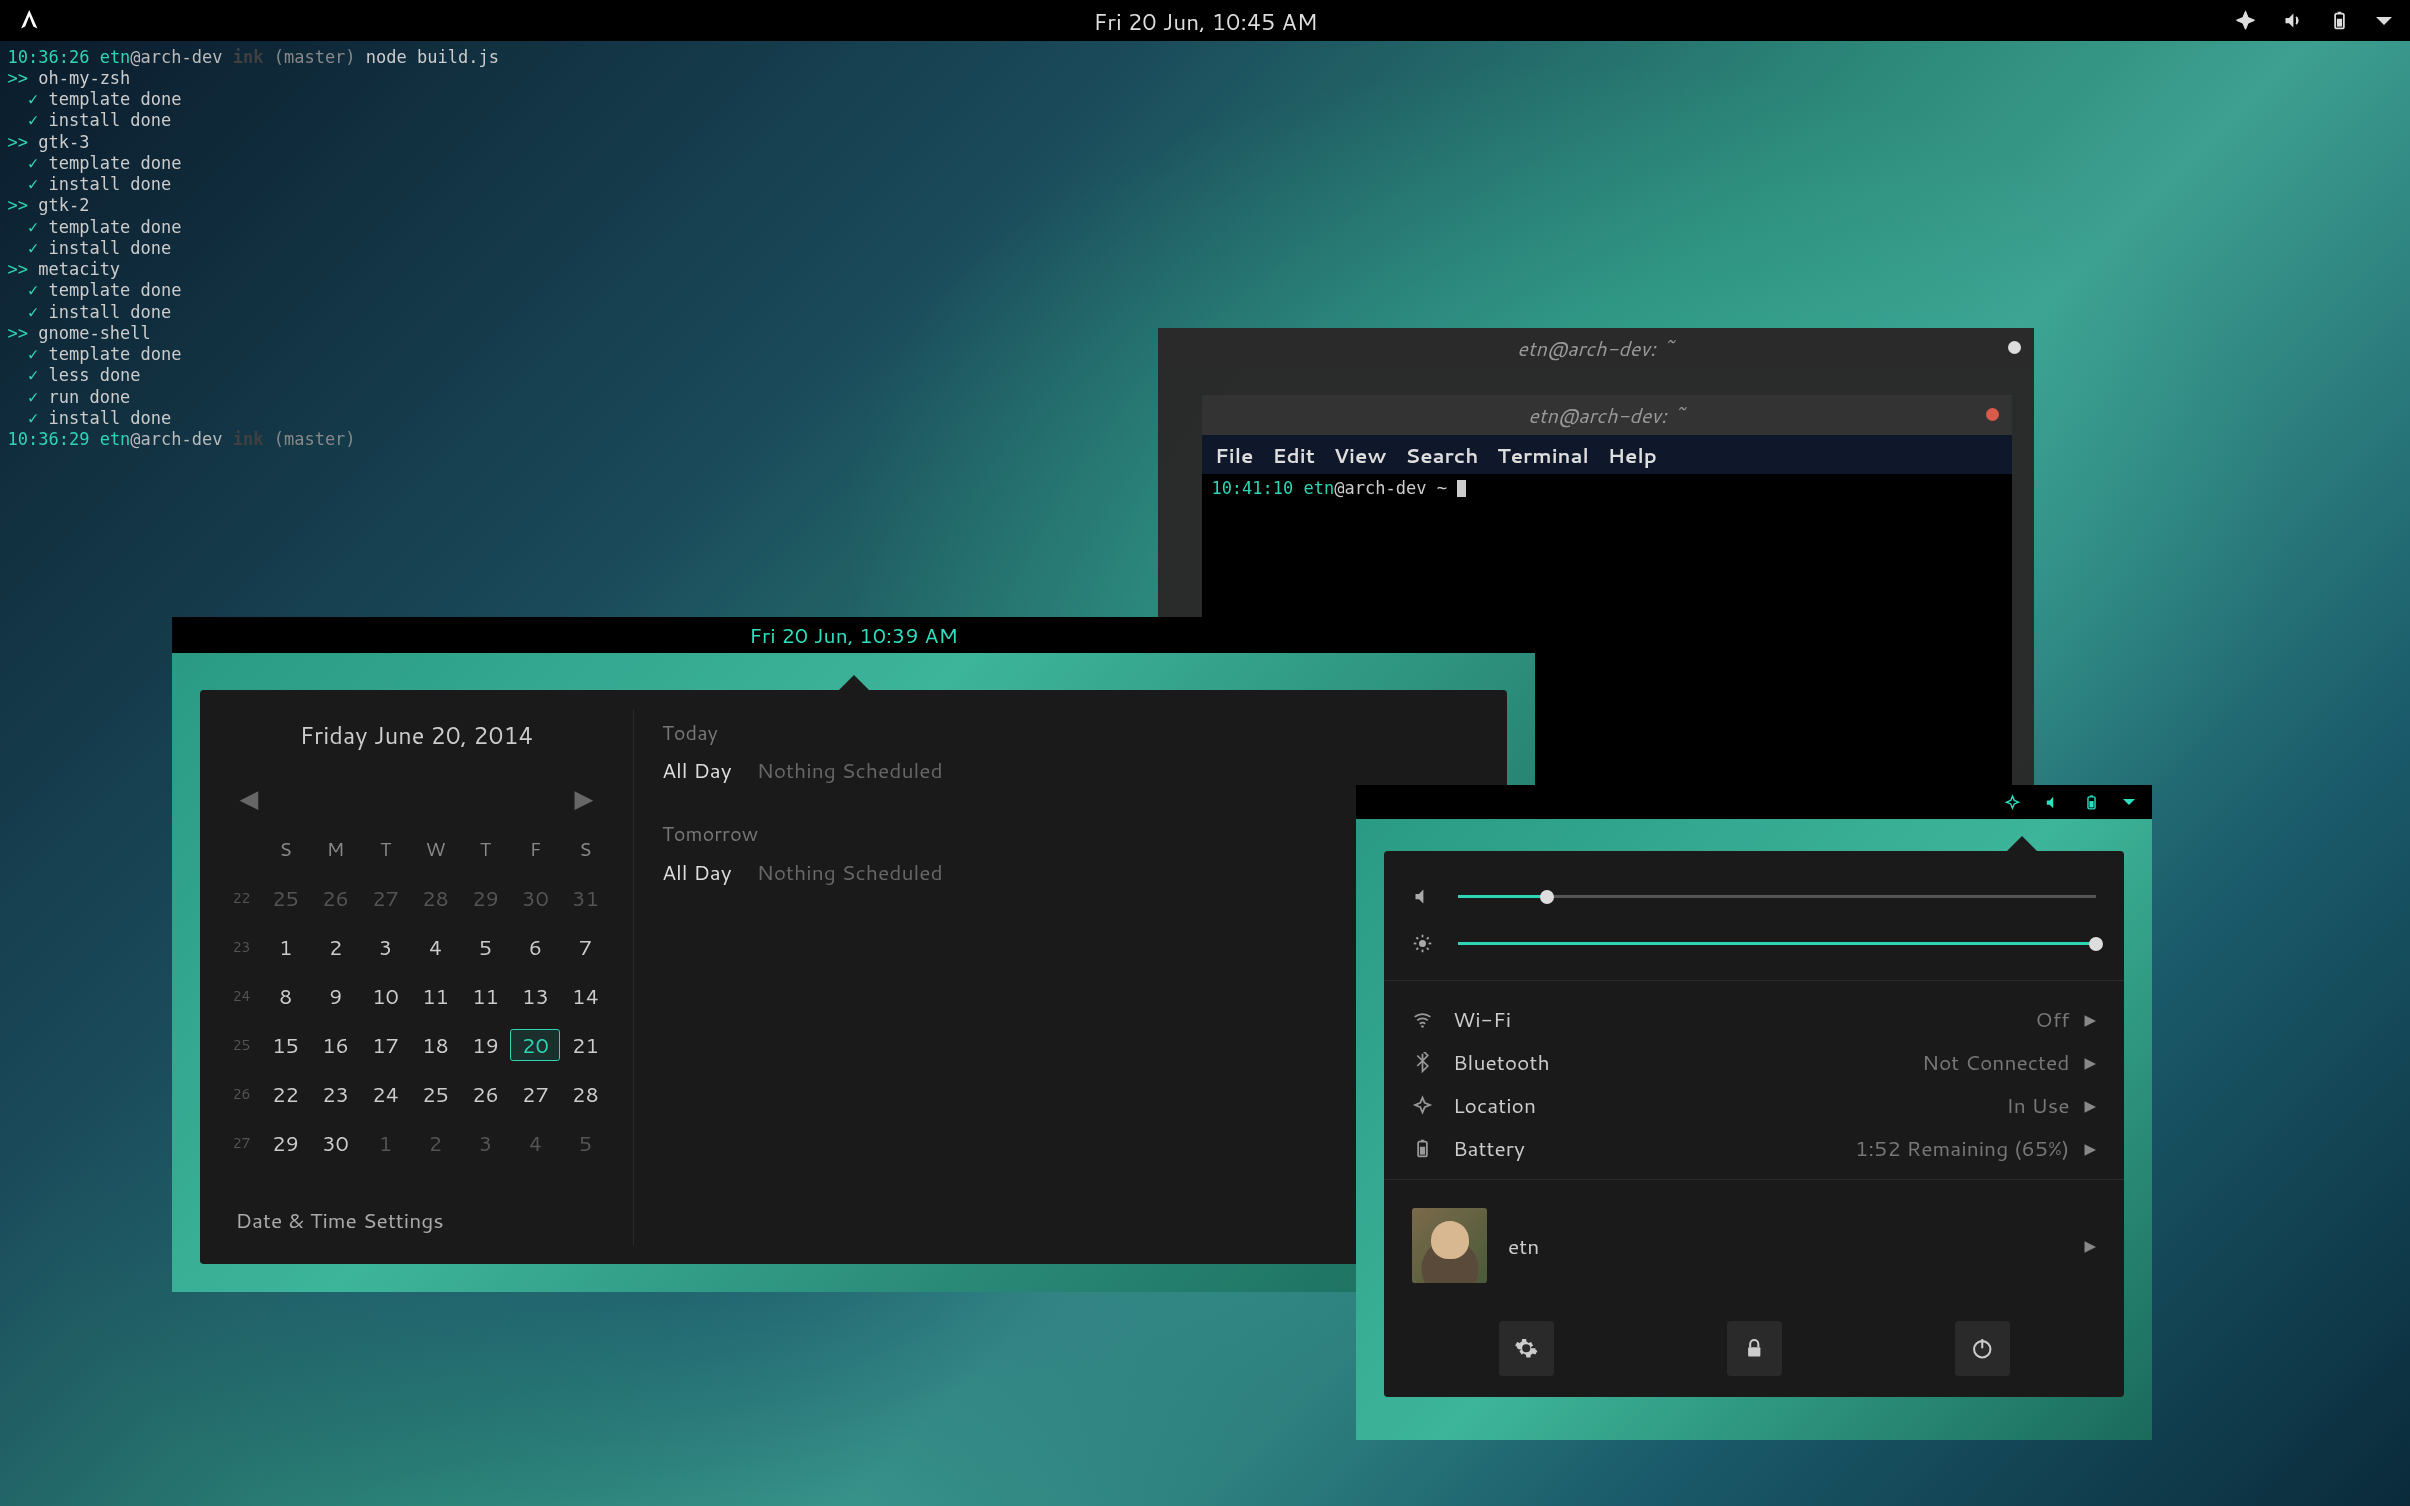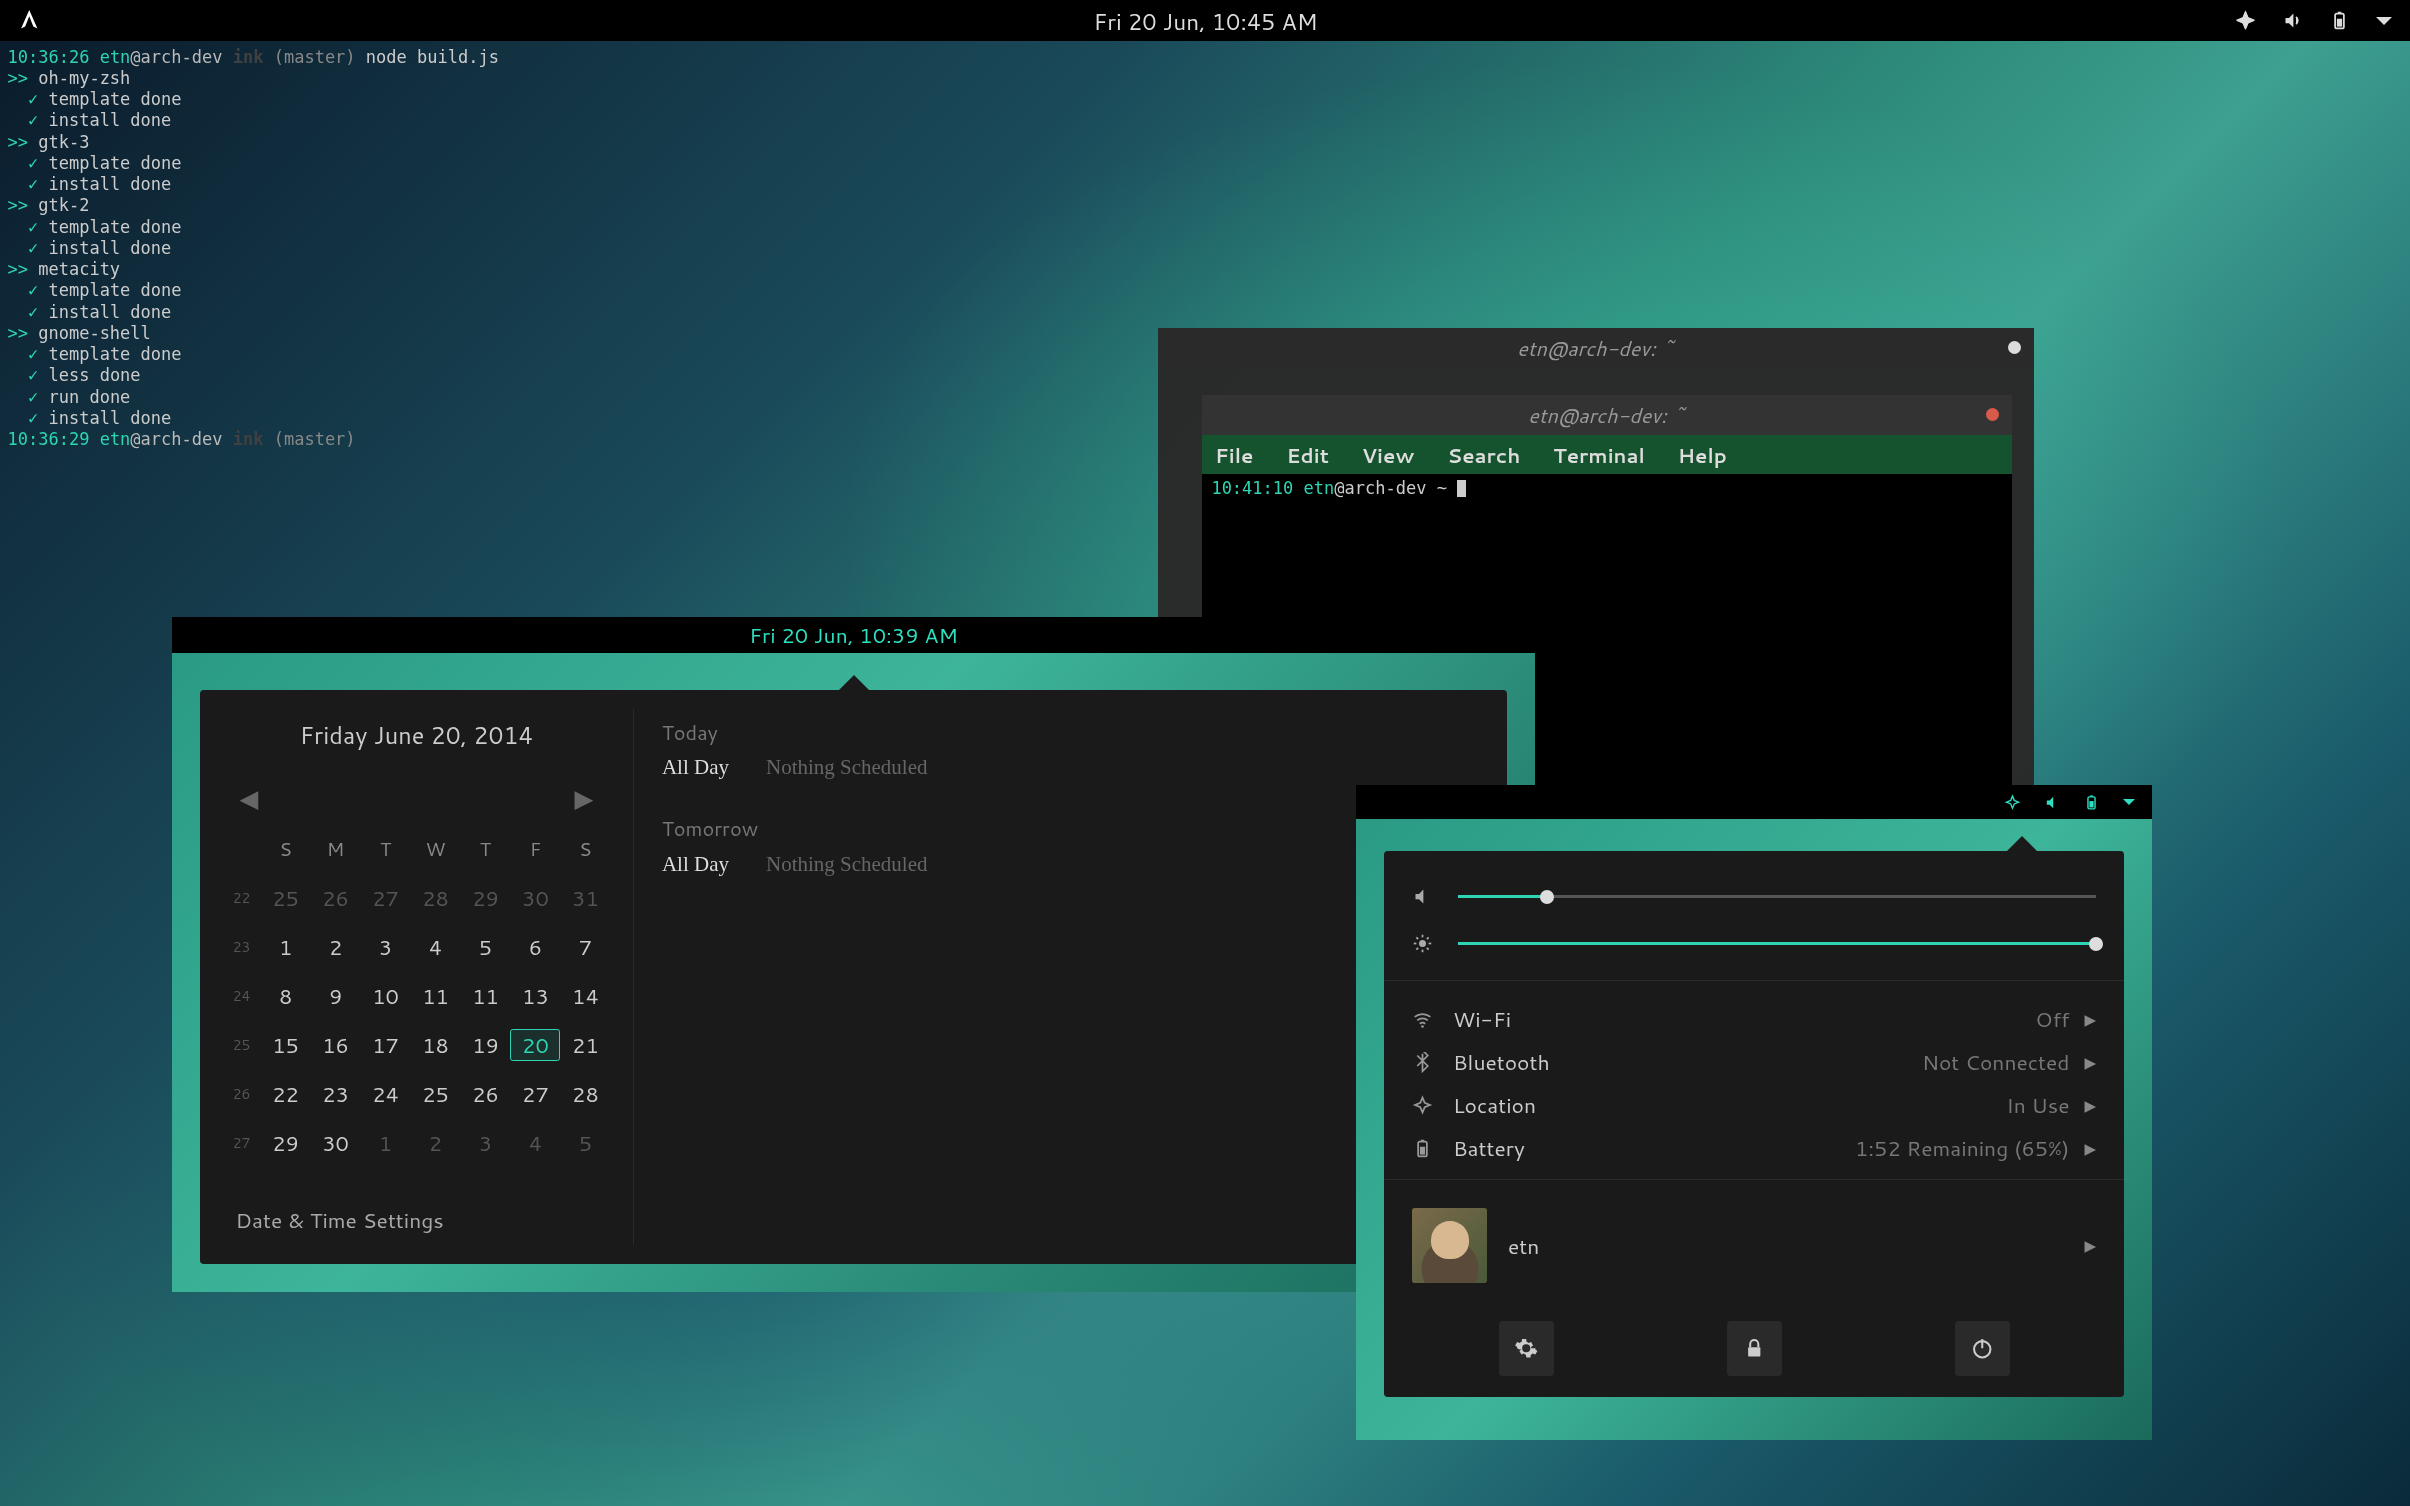--- a/index.html
+++ b/index.html
@@ -88,42 +88,42 @@
 .cal-grid .wk { font-size: 14px; color: #555; text-align: center; }
 .cal-grid .hd { font-size: 19px; color: #888; text-align: center; }
 .cal-grid .d { font-size: 21px; color: #ccc; text-align: center; }
 .cal-grid .d.dim { color: #555; }
 .cal-grid .d.today { background: rgba(45,213,181,0.12); border: 0.9px solid #2dd5b5; border-radius: 2.8px; color: #2dd5b5; }
 .cal-foot { padding: 38px 0 9.4px 13px; font-size: 21px; color: #aaa; }
 .cal-divider { width: 0.9px; background: #2a2a2a; margin: 19px 0; }
 .cal-right { flex: 1; padding: 28px 28px; font-size: 21px; }
 .cal-right .sect { margin-bottom: 34px; }
 .cal-right .lbl { color: #777; font-size: 20px; margin-bottom: 9.4px; }
-.cal-right .entry { display: flex; gap: 37px; font-family: Liberation Serif, serif; }
+.cal-right .entry { display: flex; gap: 25px; }
 .cal-right .allday { color: #ddd; }
 .cal-right .nothing { color: #666; }
 
 
 .term-window {
   position: absolute;
   background: rgba(42,42,42,0.98);
   border-radius: 3.8px;
   z-index: 3;
 }
 .term-window.back { left: 1158px; top: 328px; width: 876px; height: 659px; z-index: 3; }
 .term-window.front { left: 1202px; top: 395px; width: 810px; height: 659px; z-index: 4; background: #000; }
 .term-title {
   height: 40px; display: flex; align-items: center; justify-content: center;
   background: #2a2a2a; color: #999; font-style: italic; font-size: 20px;
   position: relative;
 }
 .term-title .dot { position: absolute; right: 13px; top: 13px; width: 13px; height: 13px; border-radius: 50%; }
 .dot.white { background: #ddd; }
 .dot.red { background: #d85a4a; }
-.term-menu { display: flex; gap: 33px; padding: 5.6px 13px; background: #14532d; color: #ddd; font-size: 20px; font-weight: bold; }
+.term-menu { display: flex; gap: 19px; padding: 5.6px 13px; background: #0f172a; color: #ddd; font-size: 20px; font-weight: bold; }
 .term-body { padding: 3.8px 9.4px; font-family: monospace; font-size: 17px; }
 .term-body .ts { color: #2dd5b5; margin-top: 8px; }
 .term-body .usr { color: #2dd5b5; }
 .term-body .cursor { display: inline-block; width: 8.5px; height: 17px; background: #ccc; vertical-align: middle; }
 
 
 .sys-window {
   position: absolute; left: 1356px; top: 785px;
   width: 796px; height: 655px;
   z-index: 7;

